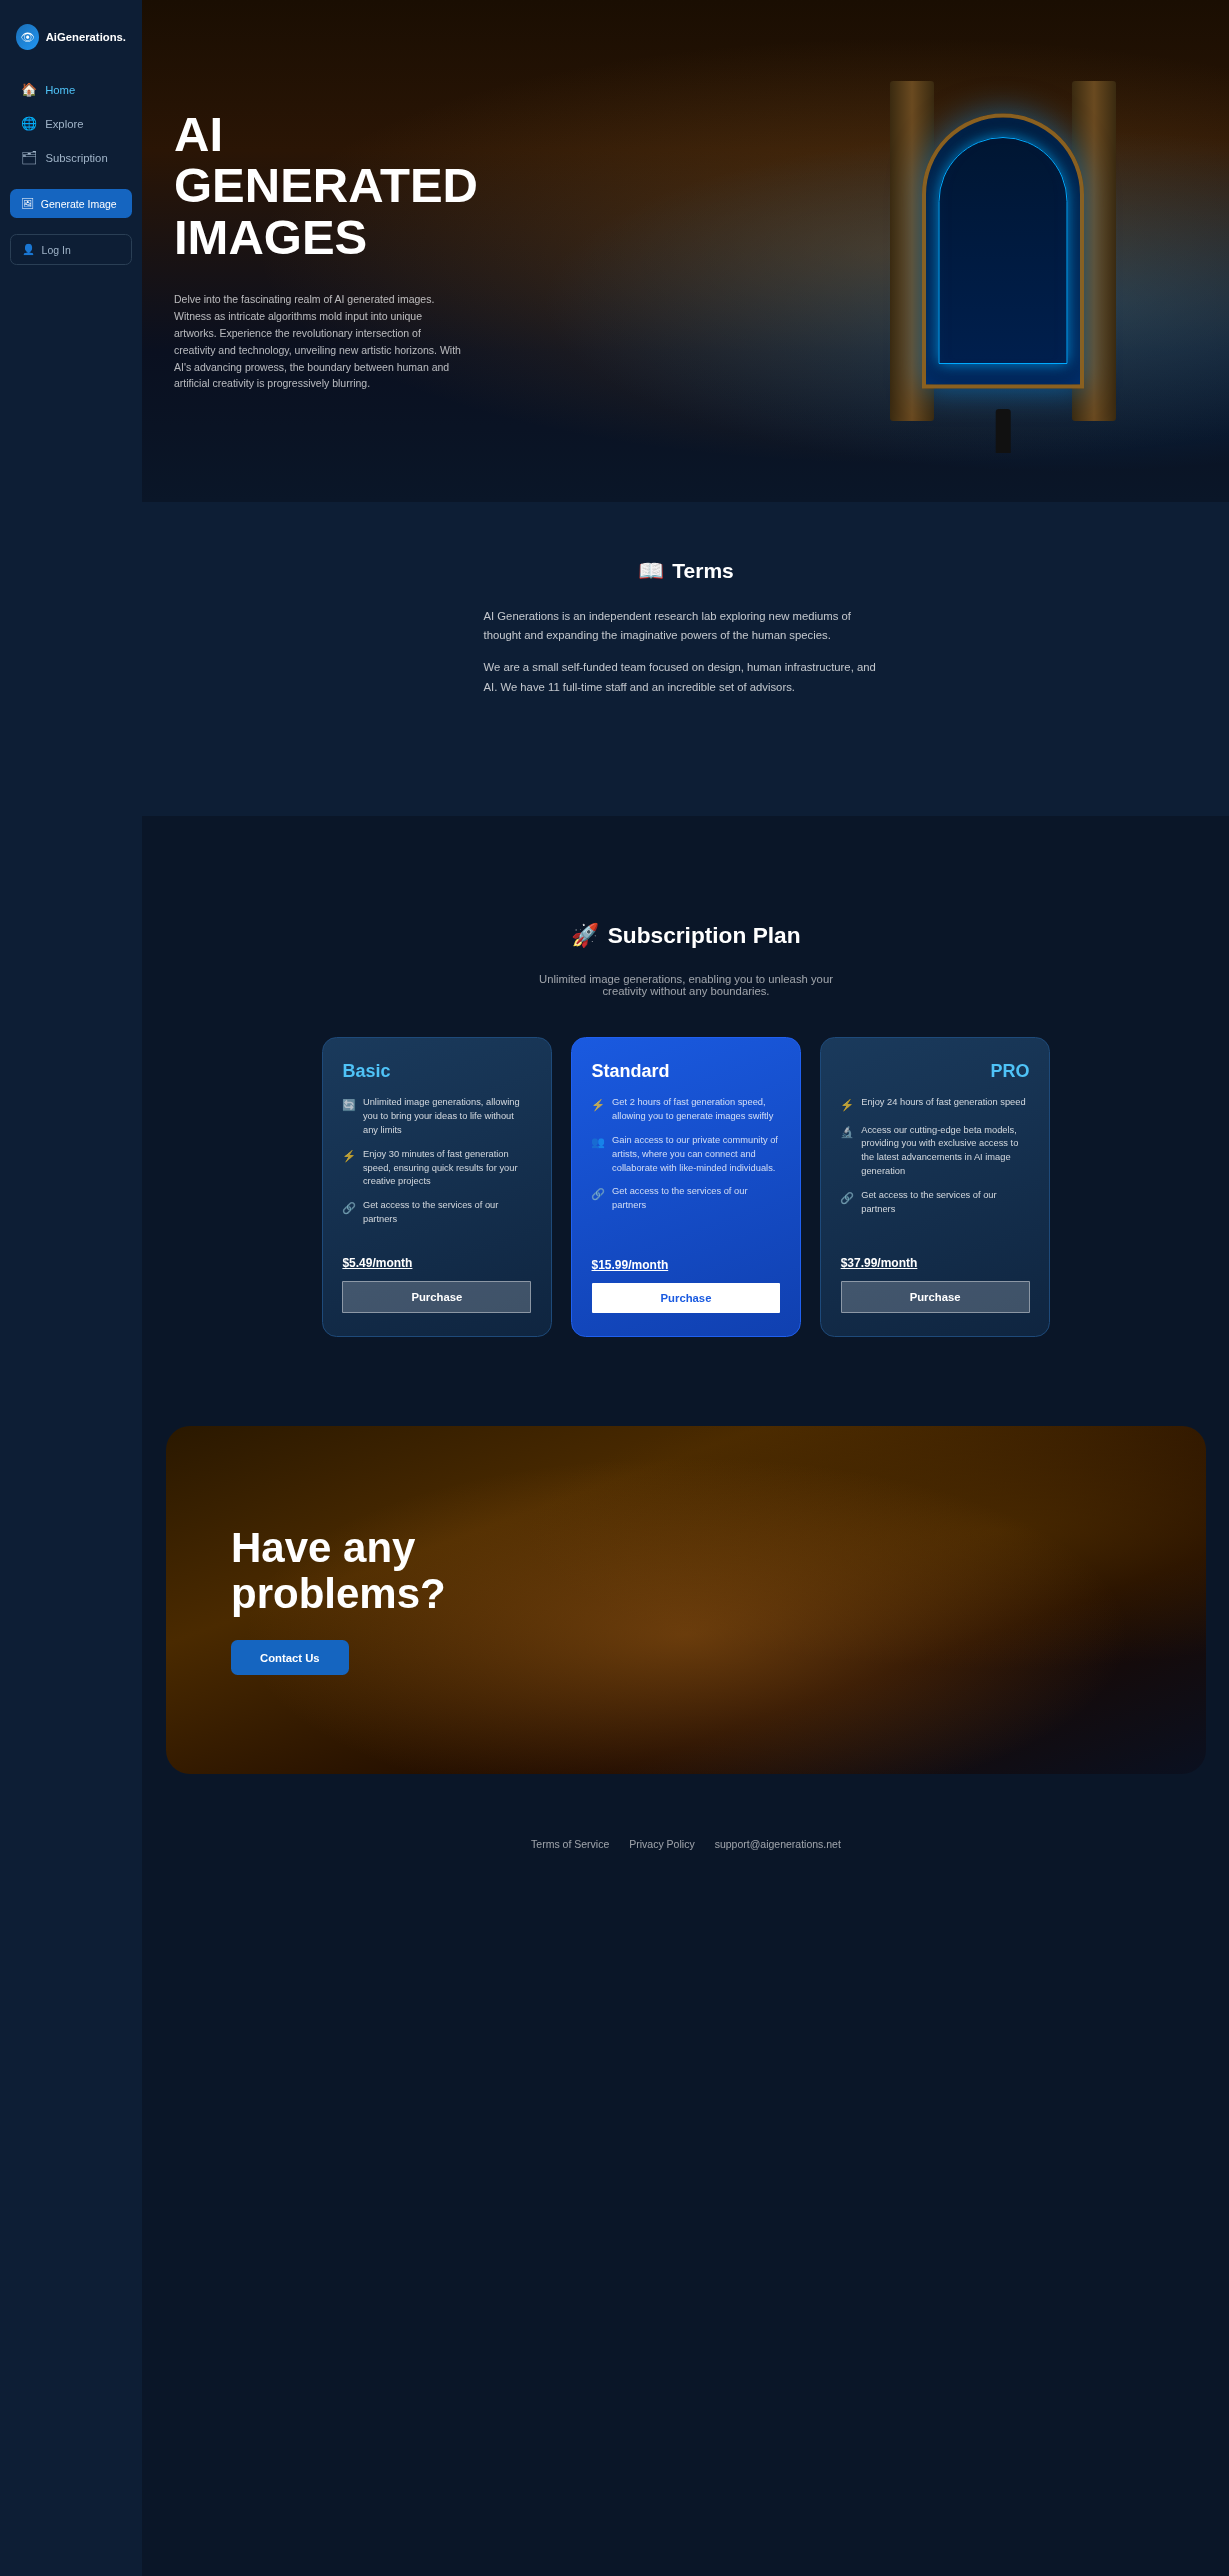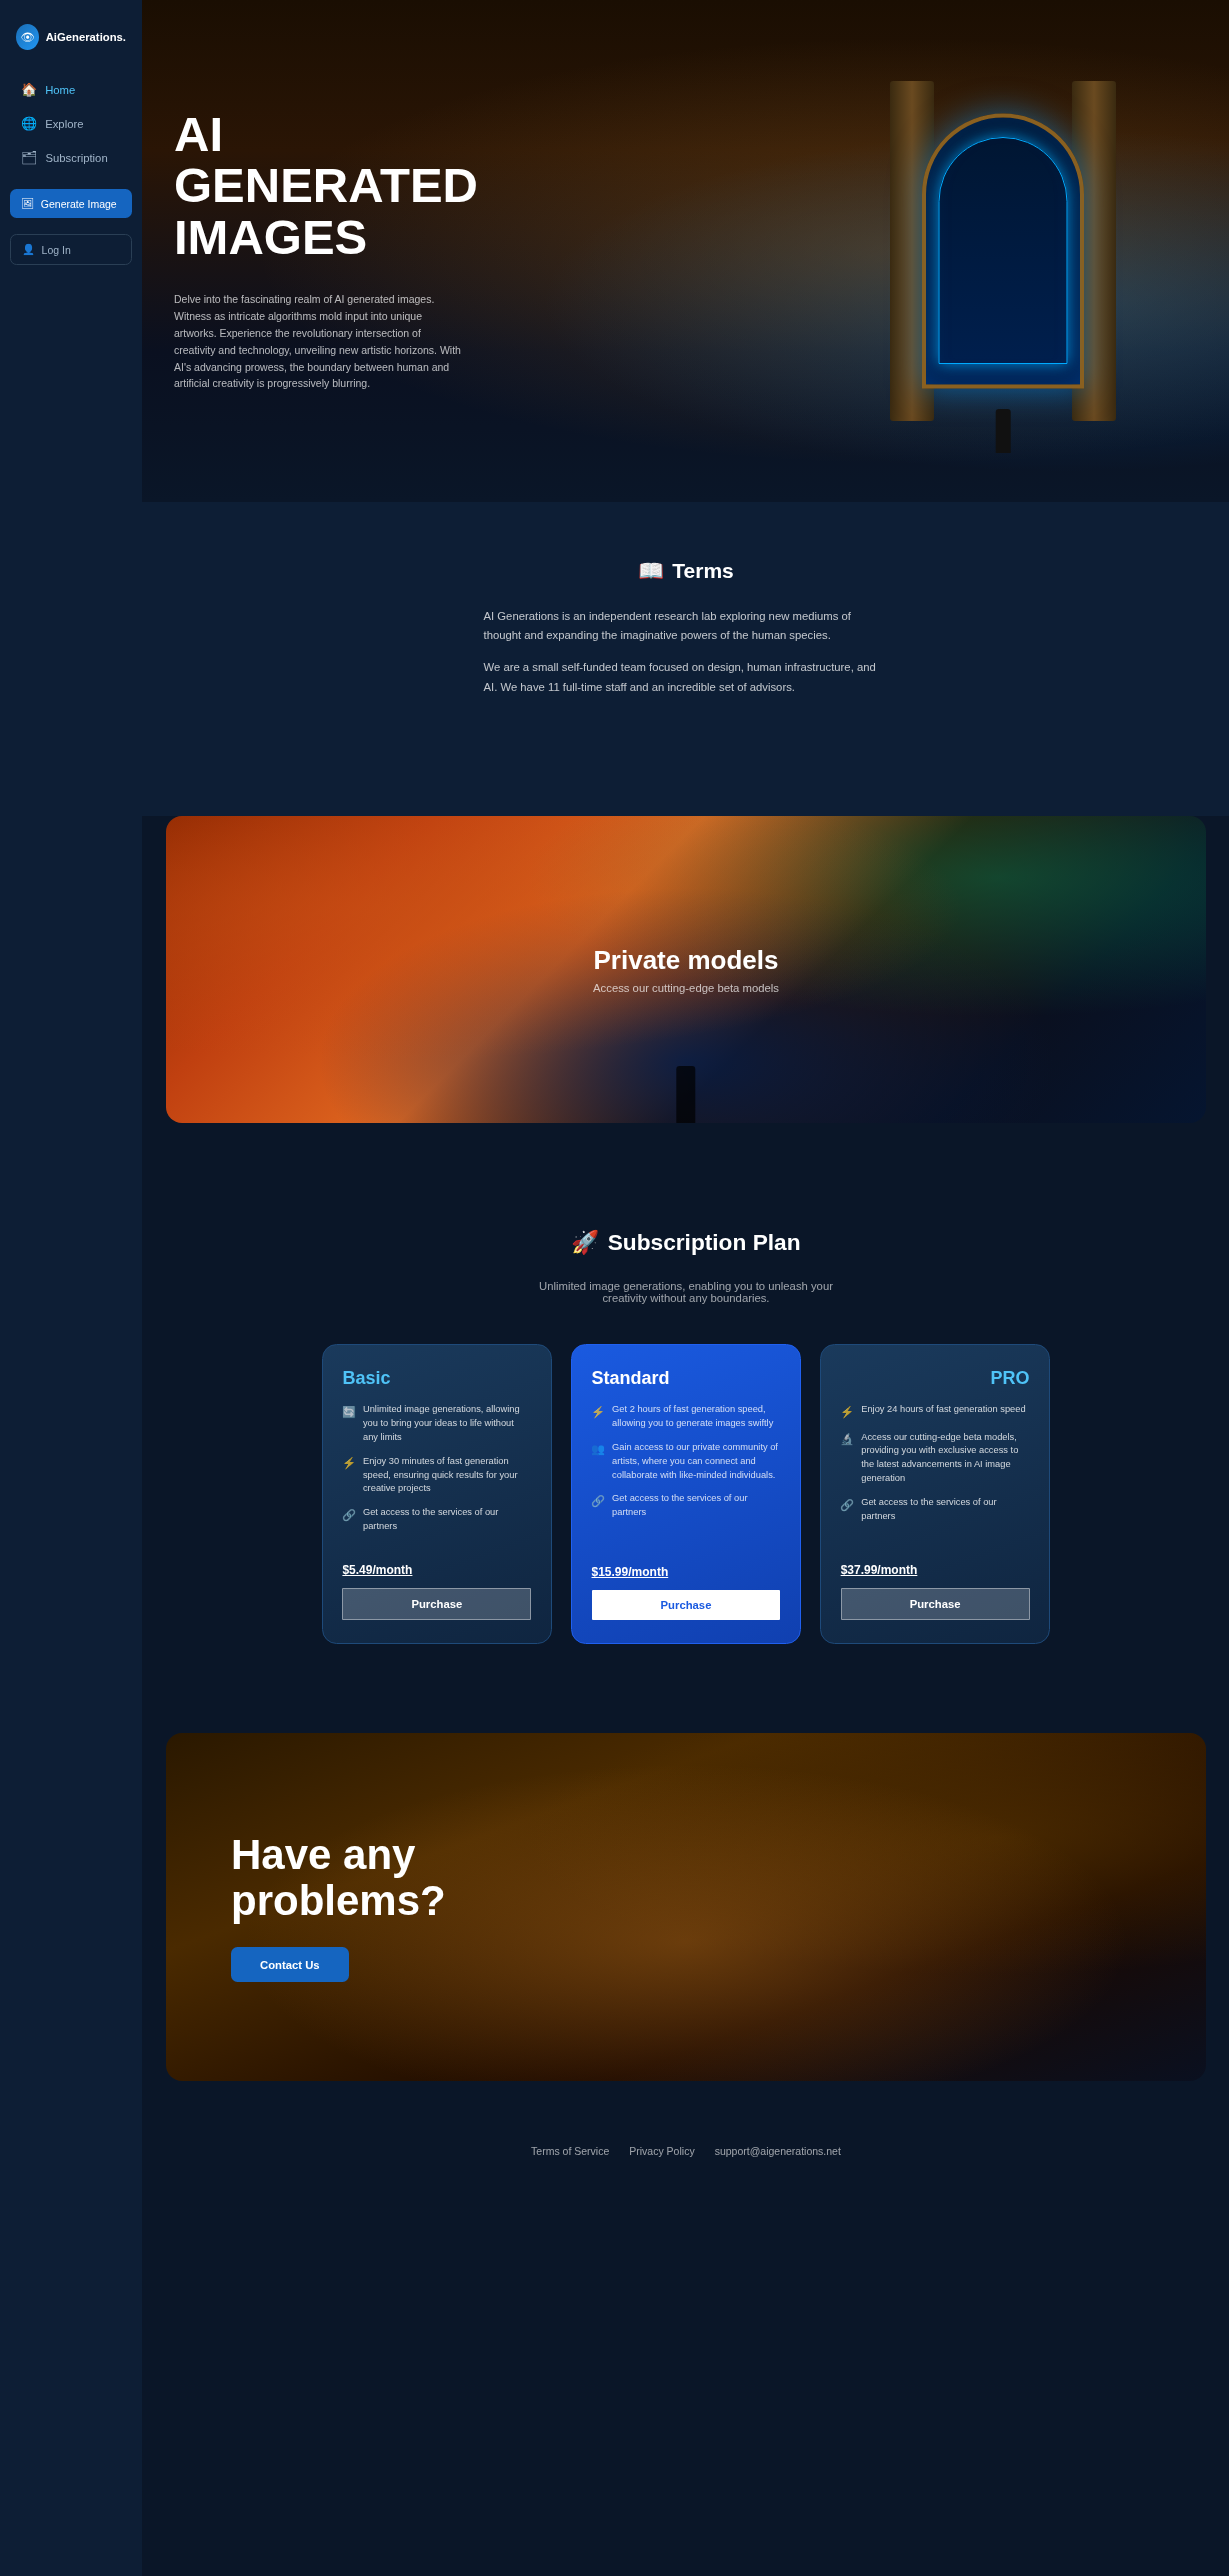--- a/index.html
+++ b/index.html
@@ -349,21 +349,21 @@
       background: #fff;
       color: #1a5ae0;
       border: none;
     }
 
     
     .problems-section {
       position: relative;
       margin: 32px 24px;
       height: 348px;
-      border-radius: 16px;
+      border-radius: 24px;
       overflow: hidden;
       background: linear-gradient(160deg, #2a1800 0%, #4a2a00 30%, #1a0800 70%, #0a1020 100%);
       display: flex;
       align-items: center;
       padding-left: 65px;
     }
     .problems-bg {
       position: absolute;
       inset: 0;
       background:
@@ -477,28 +477,20 @@
       <span>Terms</span>
     </div>
     <div class="about-text">
       <p>AI Generations is an independent research lab exploring new mediums of thought and expanding the imaginative powers of the human species.</p>
       <p>We are a small self-funded team focused on design, human infrastructure, and AI. We have 11 full-time staff and an incredible set of advisors.</p>
     </div>
   </div>
 
   <div class="section-spacer"></div>
 
-  <div class="private-models">
-    <div class="private-models-bg"></div>
-    <div class="private-models-content">
-      <h2 class="private-models-title">Private models</h2>
-      <p class="private-models-sub">Access our cutting-edge beta models</p>
-    </div>
-    <div class="private-models-figure"></div>
-  </div>
 
   <div class="section-spacer2"></div>
 
   <div class="subscription-section">
     <div class="subscription-header">
       <div class="section-title">
         <span>🚀</span>
         <span>Subscription Plan</span>
       </div>
       <p class="subscription-sub">Unlimited image generations, enabling you to unleash your creativity without any boundaries.</p>

